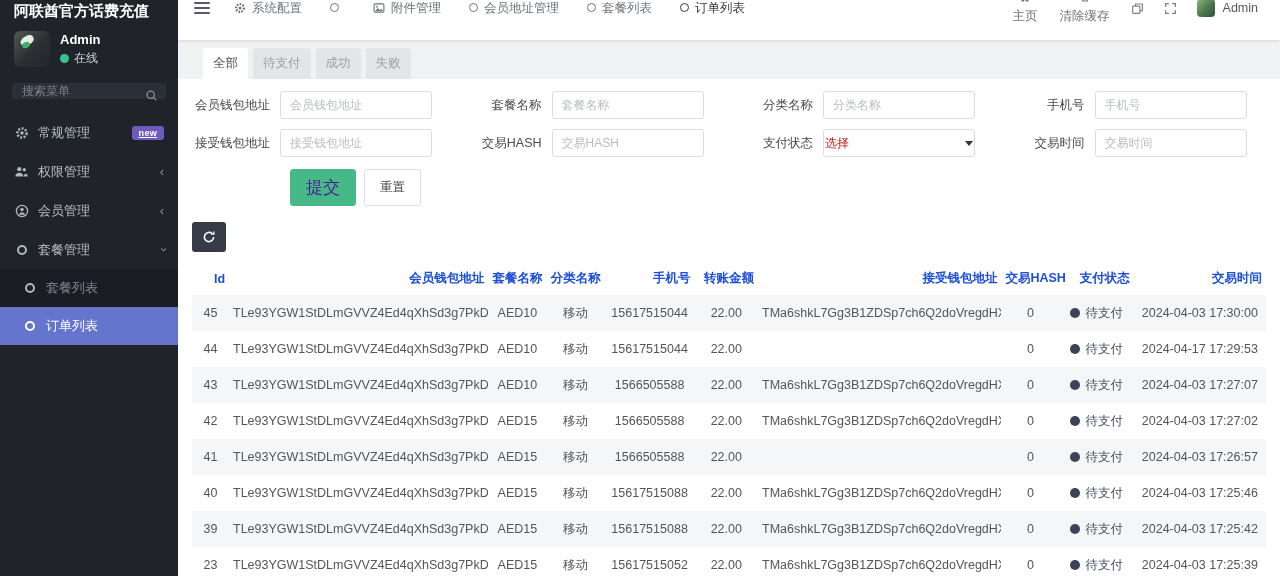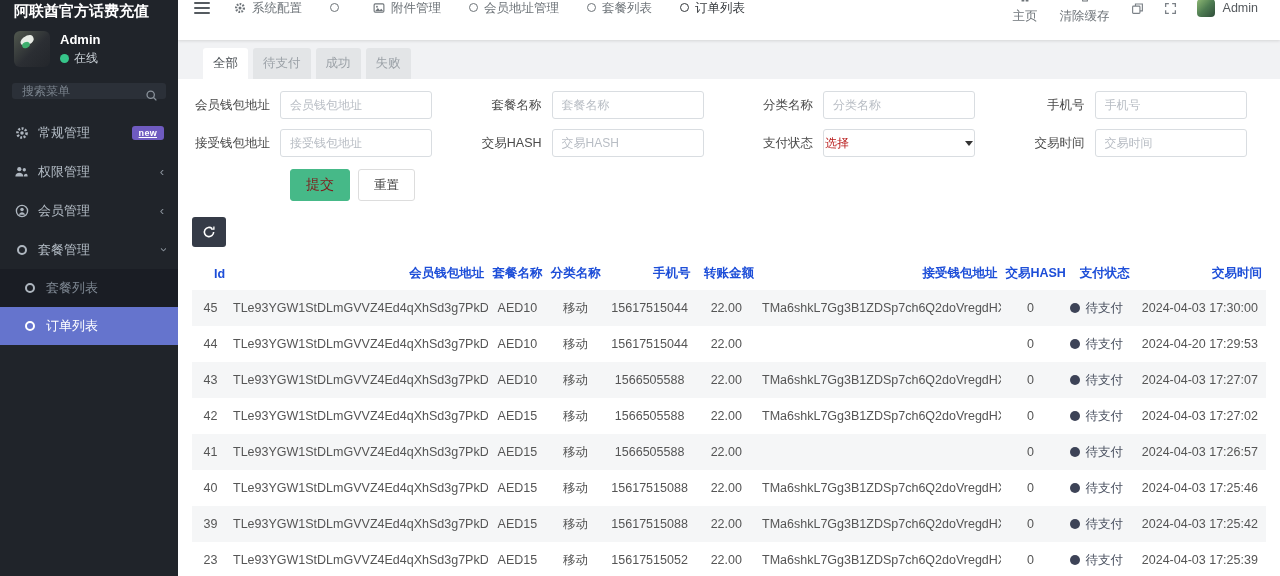--- a/index.html
+++ b/index.html
@@ -56,21 +56,21 @@
 
   .filter-grid { display:grid; grid-template-columns:repeat(4,1fr); row-gap:10px; column-gap:12px; }
   .f-field { display:flex; align-items:center; }
   .f-label { flex:0 0 88px; text-align:right; padding-right:10px; color:#4a4a4a; font-size:12.5px; white-space:nowrap; }
   .f-input { flex:1; max-width:152px; height:28px; border:1px solid #d9dde1; border-radius:3px; padding:0 9px; font-size:12px; color:#555; outline:none; background:#fff; font-family:inherit; }
   .f-input::placeholder { color:#b8bdc4; }
   .f-select { flex:1; max-width:152px; height:28px; border:1px solid #d9dde1; border-radius:3px; padding:0 1px; font-size:12px; color:#b91c1c; display:flex; align-items:center; justify-content:space-between; cursor:pointer; background:#fff; }
   .caret { width:0; height:0; border-left:4px solid transparent; border-right:4px solid transparent; border-top:5px solid #333; }
 
   .form-actions { margin:12px 0 0 98px; display:flex; gap:8px; }
-  .btn-submit { background:var(--success,#46b988); color:#7f1d1d; border:1px solid var(--success,#46b988); border-radius:3px; padding:6px 15px; font-size:14px; cursor:pointer; font-family:inherit; }
+  .btn-submit { background:var(--success,#46b988); color:#4c1d95; border:1px solid var(--success,#46b988); border-radius:3px; padding:6px 15px; font-size:17px; cursor:pointer; font-family:inherit; }
   .btn-reset { background:#fff; color:#444; border:1px solid #ddd; border-radius:3px; padding:6px 15px; font-size:12.5px; cursor:pointer; font-family:inherit; }
   .toolbar { margin-top:16px; }
   .btn-refresh { width:34px; height:30px; background:var(--refresh-bg,#353b47); border:none; border-radius:3px; color:#fff; display:flex; align-items:center; justify-content:center; cursor:pointer; }
 
   table.grid { width:100%; border-collapse:collapse; margin-top:10px; table-layout:fixed; }
   table.grid th { font-size:12.5px; font-weight:bold; color:#1d4ed8; padding:8px 4px; text-align:right; white-space:nowrap; }
   table.grid td { font-size:12.5px; color:#555; padding:0 4px; height:36px; text-align:center; white-space:nowrap; overflow:hidden; }
   table.grid tbody tr:nth-child(odd) { background:#f5f6f7; }
   .sdot { display:inline-block; width:10px; height:10px; border-radius:50%; background:var(--status-dot,#3d4357); vertical-align:-1px; margin-right:5px; }
   .c-status span:last-child { color:#4a5160; }
@@ -339,21 +339,21 @@
         <tr>
           <td>44</td>
           <td>TLe93YGW1StDLmGVVZ4Ed4qXhSd3g7PkDd</td>
           <td>AED10</td>
           <td>移动</td>
           <td>15617515044</td>
           <td>22.00</td>
           <td></td>
           <td>0</td>
           <td class="c-status"><span class="sdot"></span><span>待支付</span></td>
-          <td>2024-04-20 17:29:53</td>
+          <td>2024-04-17 17:29:53</td>
         </tr>
         <tr>
           <td>43</td>
           <td>TLe93YGW1StDLmGVVZ4Ed4qXhSd3g7PkDd</td>
           <td>AED10</td>
           <td>移动</td>
           <td>1566505588</td>
           <td>22.00</td>
           <td>TMa6shkL7Gg3B1ZDSp7ch6Q2doVregdHX9</td>
           <td>0</td>

